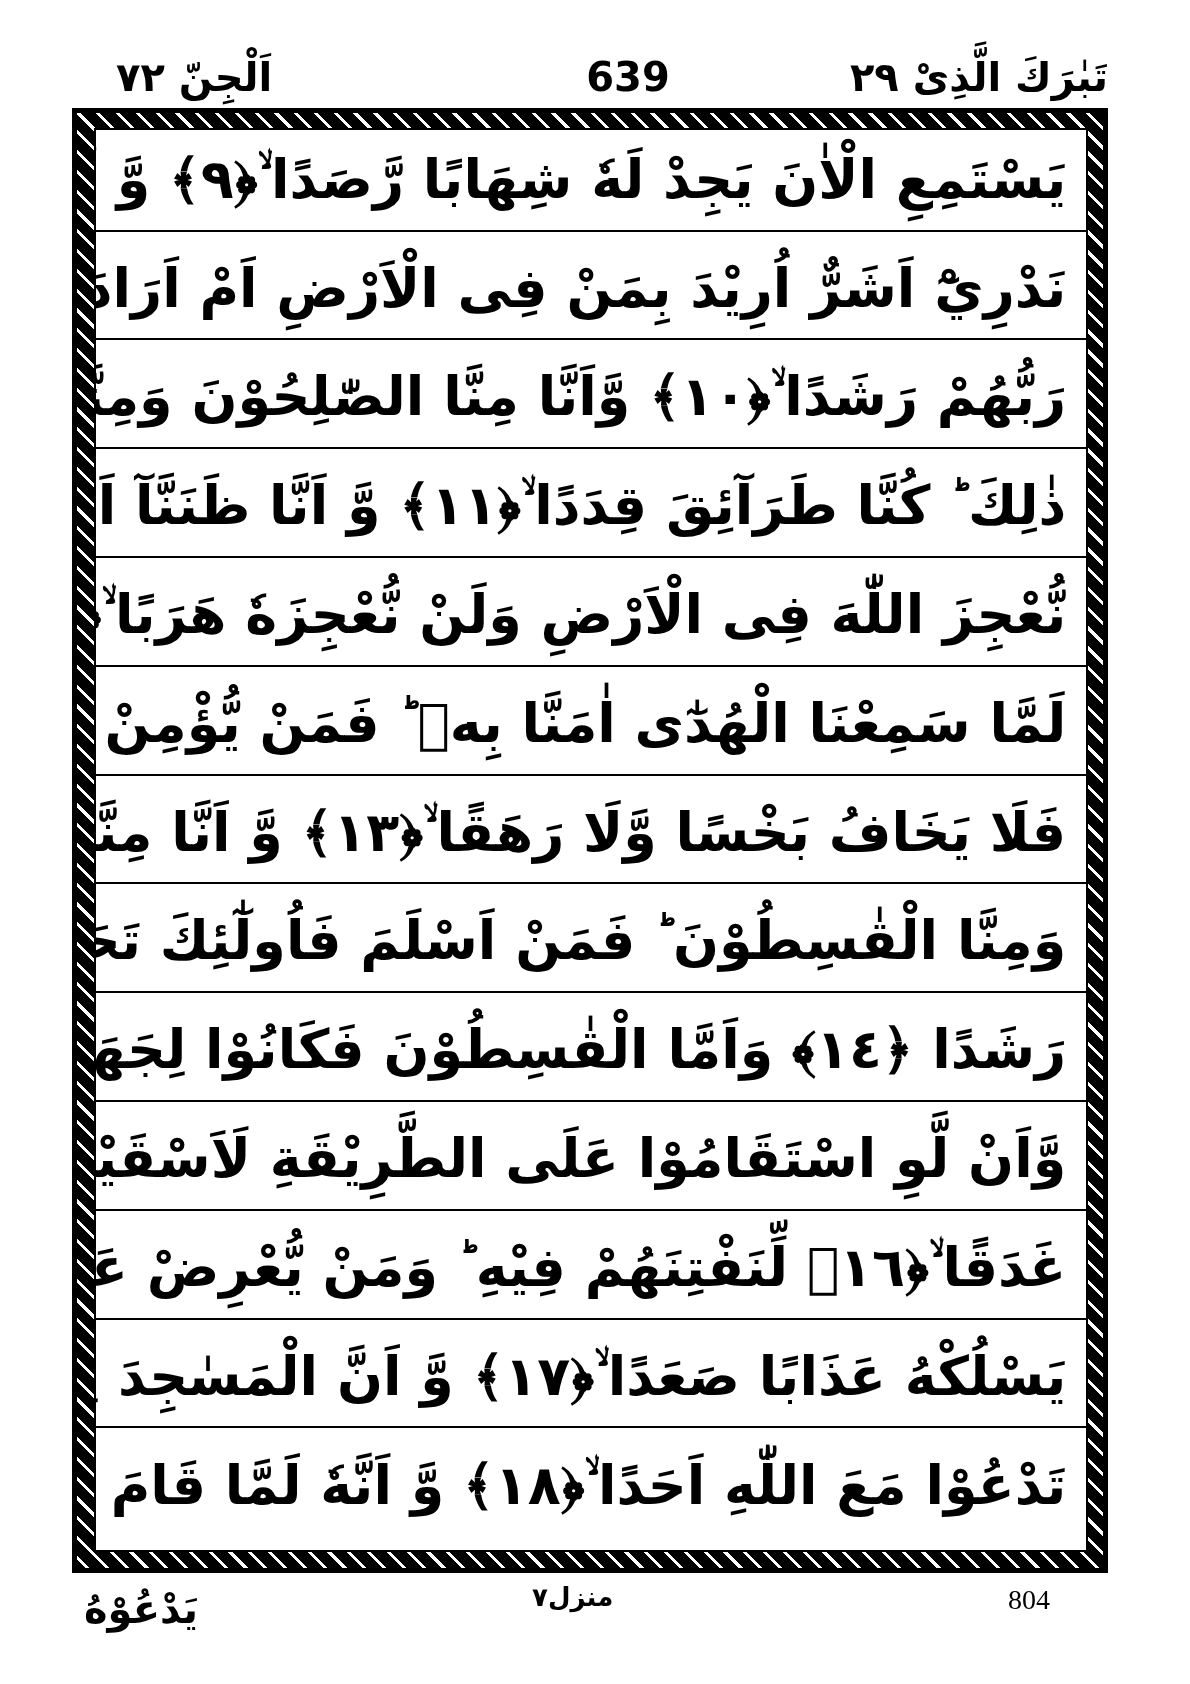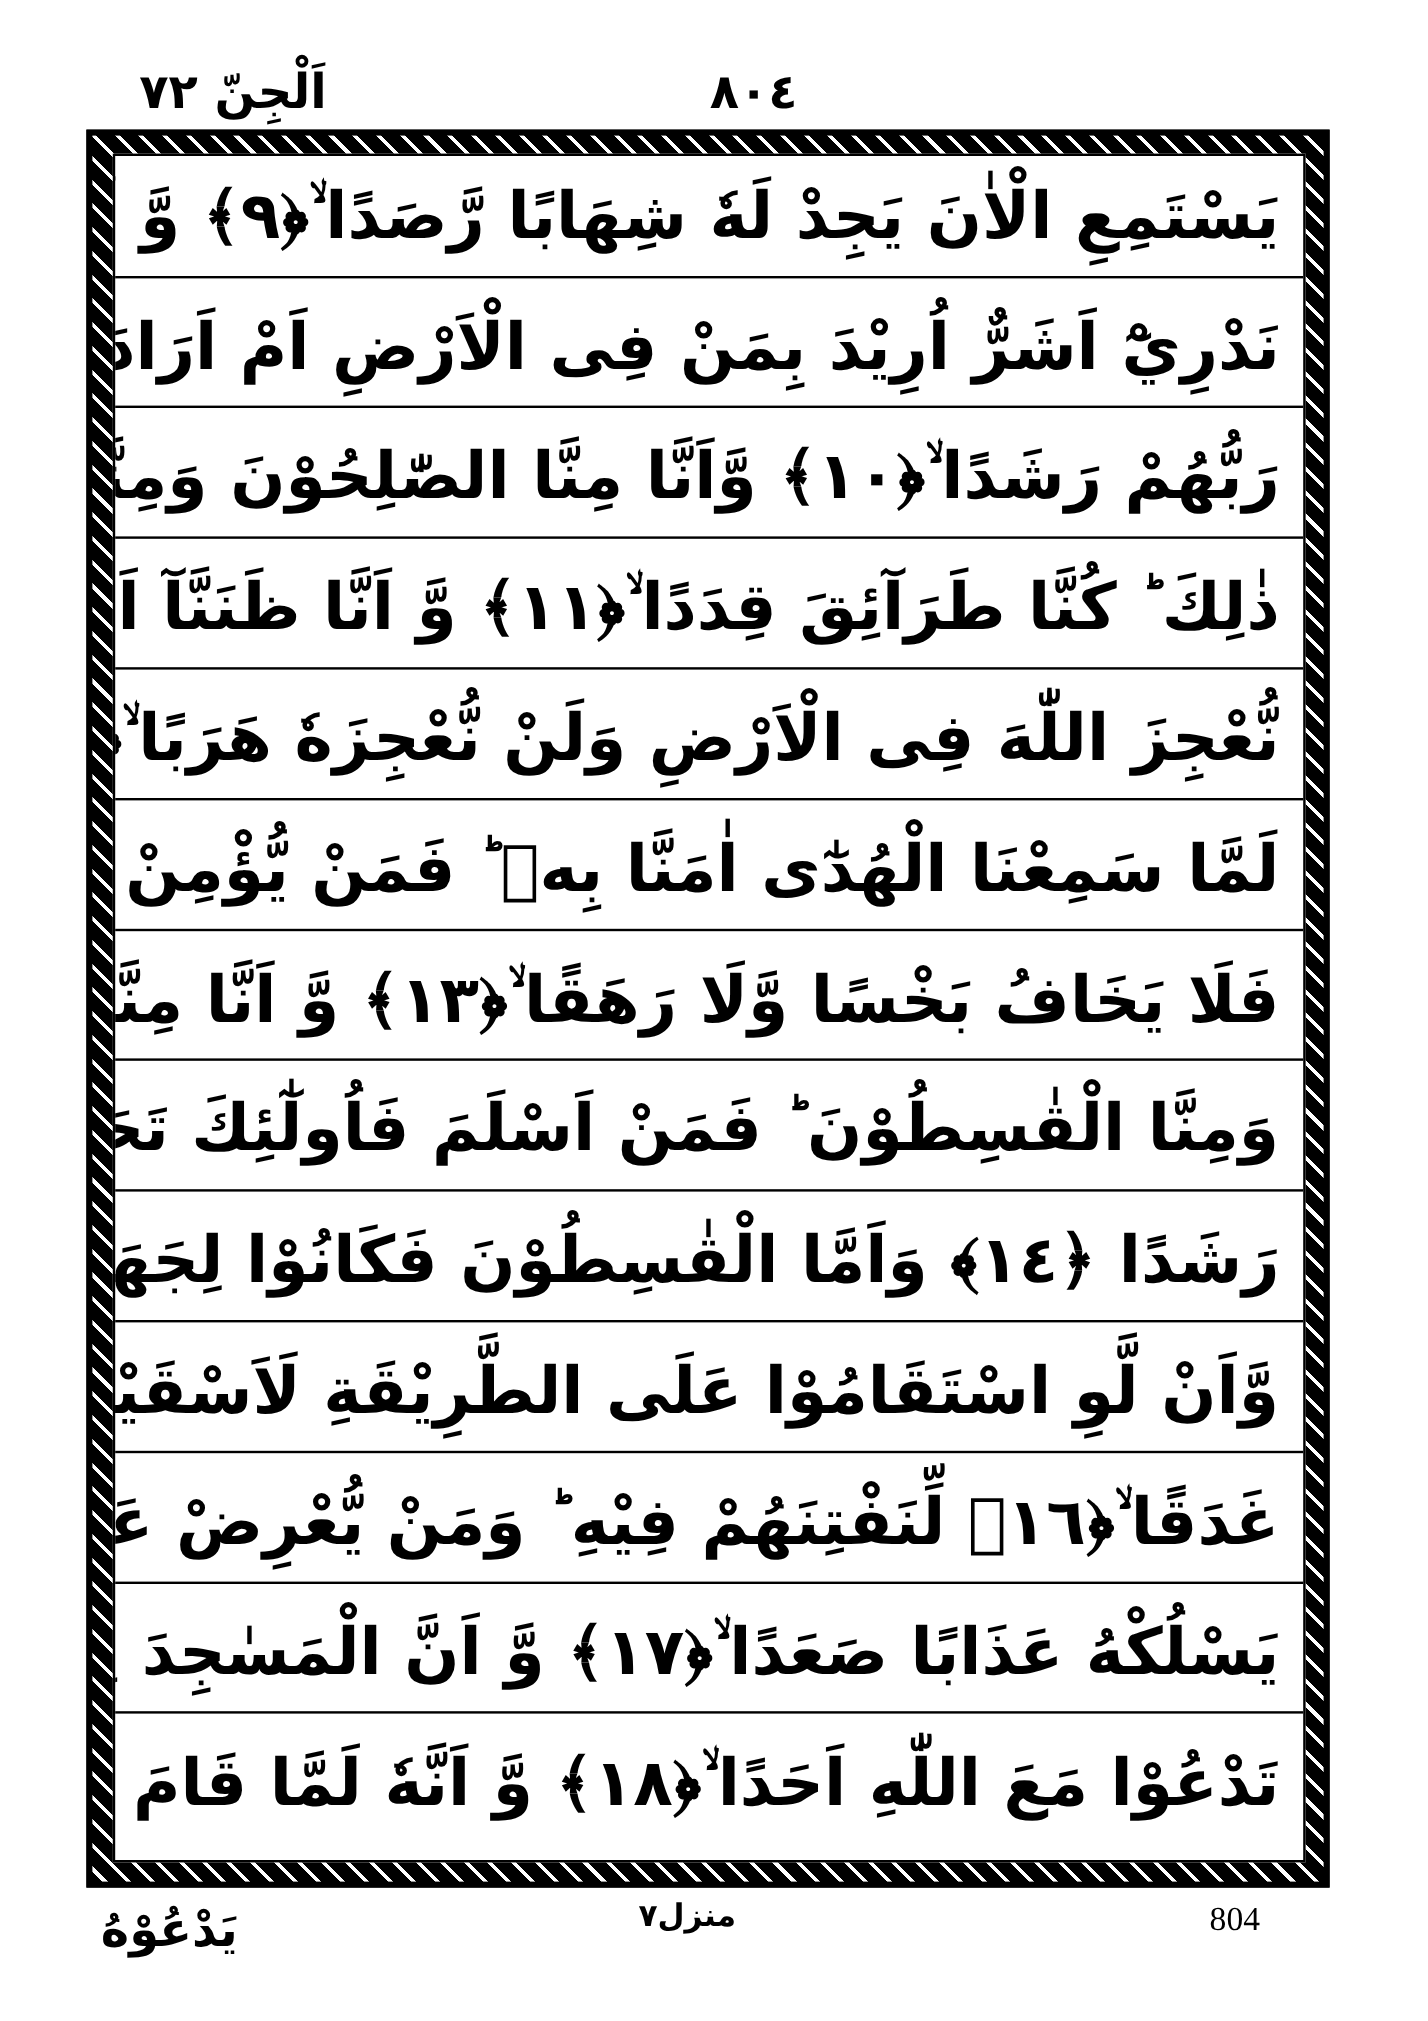--- a/index.html
+++ b/index.html
@@ -43,21 +43,22 @@
   .footer { position: absolute; top: 1580px; left: 72px; width: 1036px; height: 80px; }
   .ftr-left { position: absolute; left: 12px; top: 6px; font-size: 40px; font-weight: bold; direction: rtl; }
   .ftr-manzil { position: absolute; left: 460px; top: 2px; font-size: 26px; font-weight: bold; direction: rtl; }
   .ftr-site { position: absolute; left: 640px; top: 8px; font-size: 36px; font-weight: bold; font-family: "Liberation Sans", sans-serif; letter-spacing: 0.3px; }
   .ftr-pagenum { position: absolute; left: 936px; top: 4px; font-size: 28px; font-family: "Liberation Serif", serif; }
 </style>
 </head>
 <body>
 
 <div class="header">
-  <span class="hdr-center">٨٠٤</span>
+  <span class="hdr-right">تَبٰرَكَ الَّذِىْ ٢٩</span>
+  <span class="hdr-center">639</span>
   <span class="hdr-left">اَلْجِنّ ٧٢</span>
 </div>
 
 <div class="frame">
   <div class="frame-orn"></div>
   <div class="text-area">
     <div class="line" style="top:0px">
         <span class="line-text">يَسْتَمِعِ الْاٰنَ يَجِدْ لَهٗ شِهَابًا رَّصَدًا ۙ﴿٩﴾ وَّ اَنَّا لَا</span>
       </div>
     <div class="line" style="top:108.8px">

